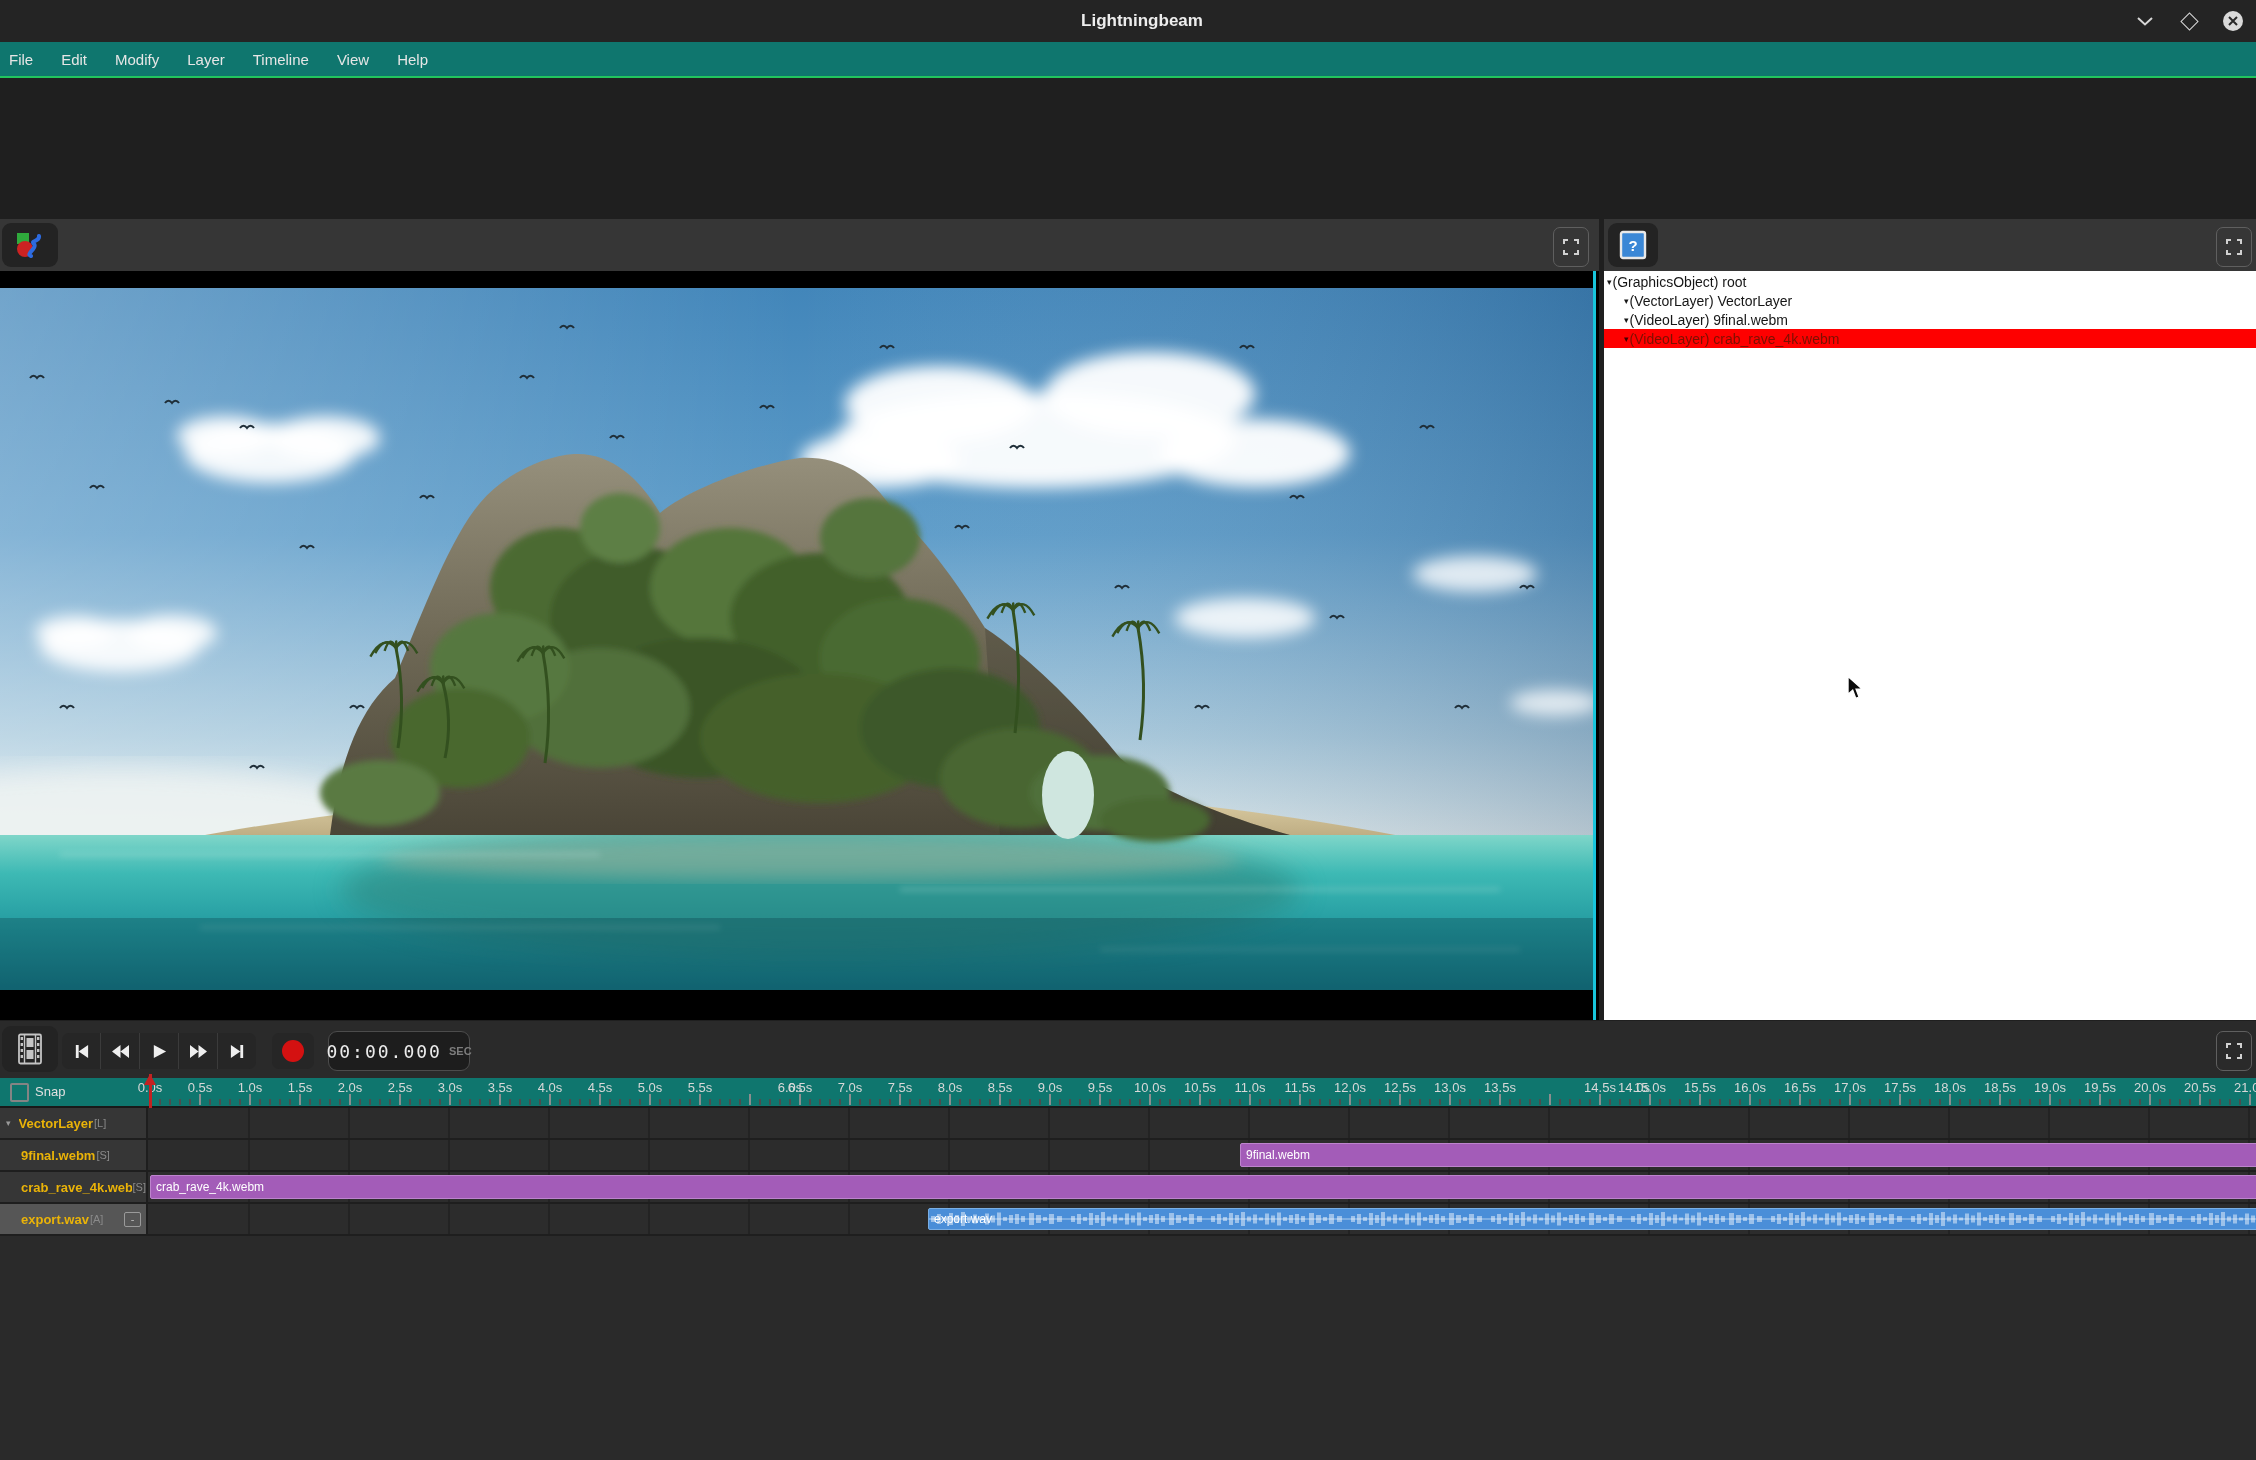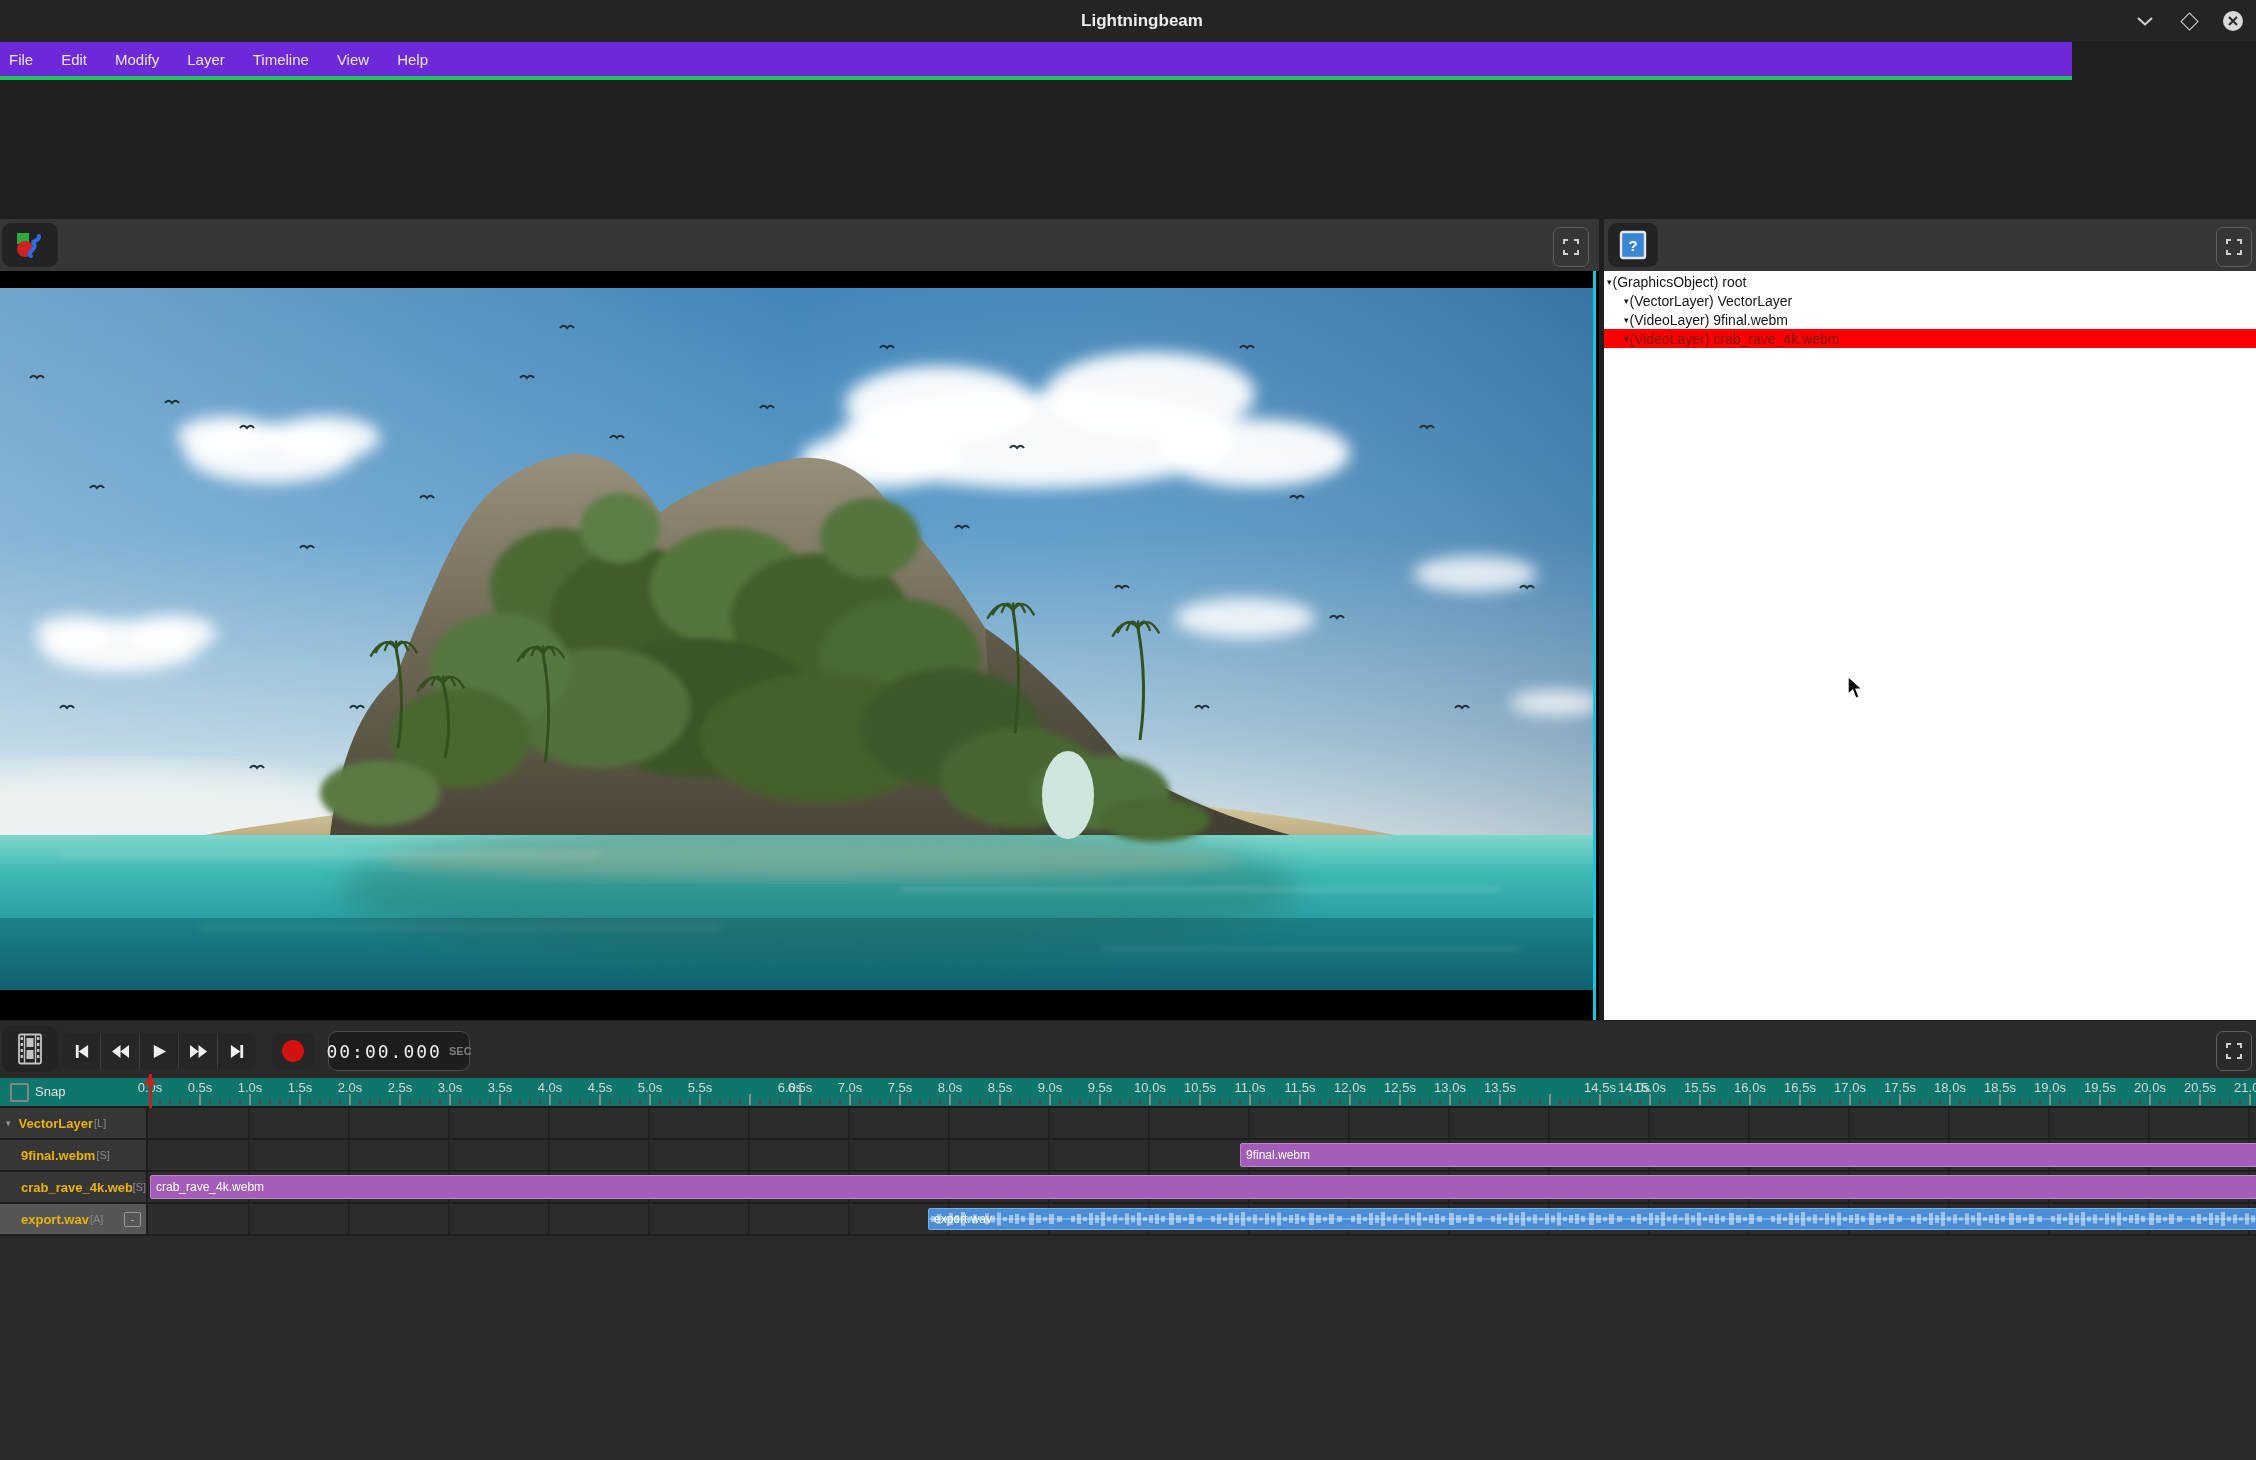--- a/index.html
+++ b/index.html
@@ -7,22 +7,22 @@
        font-family:"Liberation Sans",sans-serif;color:#e8e8e8;background:#1f1f1f;}
   
   #titlebar{position:absolute;left:0;top:0;width:2256px;height:42px;background:#242424;
             display:flex;align-items:center;justify-content:center;border-bottom:1px solid #191919;}
   #window-title{font-size:17px;font-weight:bold;color:#ededed;margin-left:28px;}
   #win-controls{position:absolute;right:12px;top:0;height:42px;display:flex;align-items:center;gap:22px;}
   .winbtn{width:22px;height:22px;display:flex;align-items:center;justify-content:center;cursor:default;}
   .diamond{width:11px;height:11px;border:1.6px solid #d7d7d7;transform:rotate(45deg);}
   .closecirc{width:20px;height:20px;border-radius:50%;background:#d9d9d9;display:flex;align-items:center;justify-content:center;}
   
-  #menubar{position:absolute;left:0;top:42px;width:2072px;height:34px;background:#6d28d9;
-           display:flex;align-items:center;border-bottom:4px solid #22c55e;}
+  #menubar{position:absolute;left:0;top:42px;width:2256px;height:34px;background:#0f766e;
+           display:flex;align-items:center;border-bottom:2px solid #22c55e;}
   .menu-item{font-size:15px;color:#e6e6e6;padding:0 9px;margin-right:10px;}
   
   .tab{position:absolute;background:#232323;border-radius:9px;display:flex;align-items:center;justify-content:center;}
   .expand-btn{position:absolute;width:34px;height:38px;border:1px solid #5f5f5f;border-radius:7px;
               display:flex;align-items:center;justify-content:center;background:transparent;}
   
   #inspector{position:absolute;left:0;top:78px;width:2256px;height:139px;background:#3a3a3a;}
   #inspector .tab{left:2px;top:4px;width:56px;height:44px;}
   #inspector .expand-btn{right:4px;top:6px;}
   #context-line{position:absolute;left:12px;top:52px;font-size:16px;color:#f2f2f2;}

